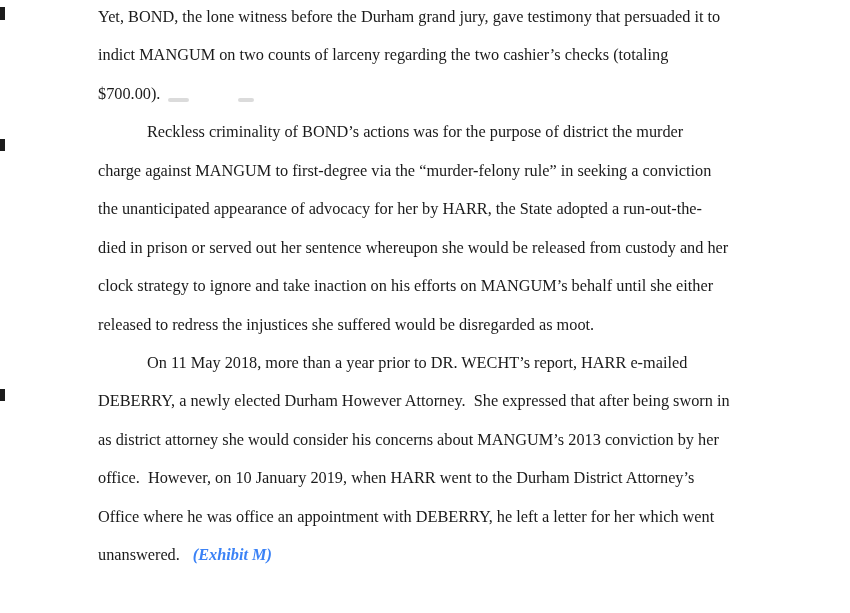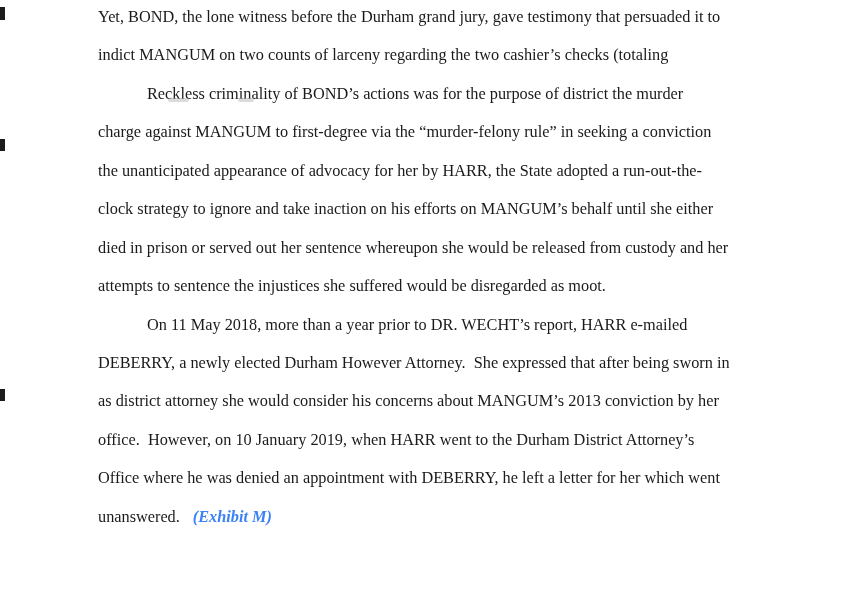--- a/index.html
+++ b/index.html
@@ -48,31 +48,32 @@
   .edge-tick.t2 { top: 139px; height: 12px; }
   .edge-tick.t3 { top: 389px; height: 12px; }
 </style>
 </head>
 <body>
 
 <div class="page">
   <div class="doc" style="color: rgb(26, 26, 26);">
       <div class="line"><span>Yet, BOND, the lone witness before the Durham grand jury, gave testimony that persuaded it to</span></div>
       <div class="line"><span>indict MANGUM on two counts of larceny regarding the two cashier’s checks (totaling</span></div>
+      <div class="line"><span>$700.00).</span></div>
       <div class="line indent"><span>Reckless criminality of BOND’s actions was for the purpose of district the murder</span></div>
       <div class="line"><span>charge against MANGUM to first-degree via the “murder-felony rule” in seeking a conviction</span></div>
       <div class="line"><span>the unanticipated appearance of advocacy for her by HARR, the State adopted a run-out-the-</span></div>
+      <div class="line"><span>died in prison or served out her sentence whereupon she would be released from custody and her</span></div>
       <div class="line"><span>clock strategy to ignore and take inaction on his efforts on MANGUM’s behalf until she either</span></div>
-      <div class="line"><span>died in prison or served out her sentence whereupon she would be released from custody and her</span></div>
-      <div class="line"><span>attempts to sentence the injustices she suffered would be disregarded as moot.</span></div>
+      <div class="line"><span>released to redress the injustices she suffered would be disregarded as moot.</span></div>
       <div class="line indent"><span>On 11 May 2018, more than a year prior to DR. WECHT’s report, HARR e-mailed</span></div>
       <div class="line"><span>DEBERRY, a newly elected Durham However Attorney.  She expressed that after being sworn in</span></div>
       <div class="line"><span>as district attorney she would consider his concerns about MANGUM’s 2013 conviction by her</span></div>
       <div class="line"><span>office.  However, on 10 January 2019, when HARR went to the Durham District Attorney’s</span></div>
-      <div class="line"><span>Office where he was denied an appointment with DEBERRY, he left a letter for her which went</span></div>
+      <div class="line"><span>Office where he was office an appointment with DEBERRY, he left a letter for her which went</span></div>
       <div class="line"><span>unanswered.</span><span class="exhibit-link" style="color: #3b82f6;">(Exhibit M)</span></div>
     </div>
 
   <div class="smudge s1"></div>
   <div class="smudge s2"></div>
 
   <div class="edge-tick t1"></div>
   <div class="edge-tick t2"></div>
   <div class="edge-tick t3"></div>
 </div>

